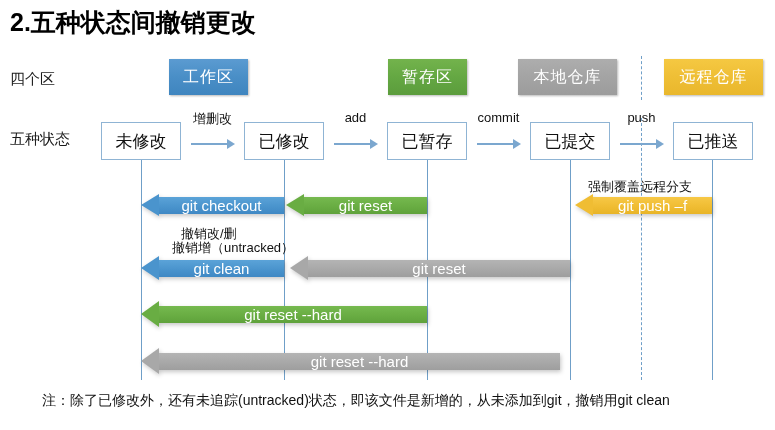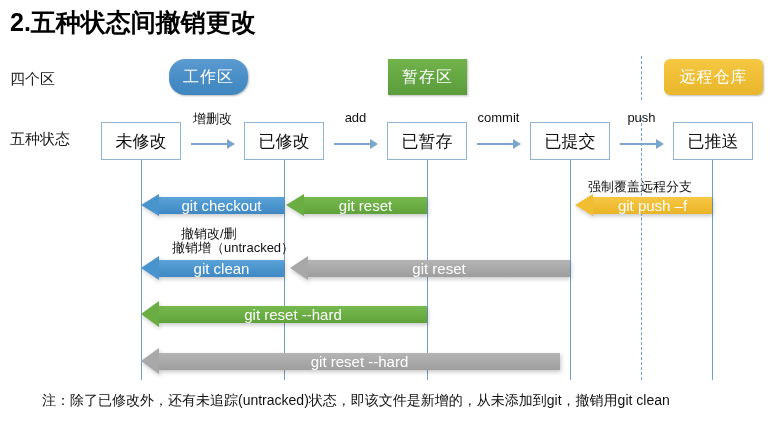--- a/index.html
+++ b/index.html
@@ -51,34 +51,32 @@
     text-align: center;
     color: #ffffff;
     font-size: 16px;
     letter-spacing: 1px;
     white-space: nowrap;
     box-shadow: 1px 1px 2px rgba(0,0,0,0.28);
   }
   #zone-work {
     left: 169px; top: 59px; width: 79px;
     background: linear-gradient(180deg,#5b9bd1 0%,#4a8fc7 48%,#3f85bf 100%);
-    border-radius: 16px;
   }
   #zone-stage {
     left: 388px; top: 59px; width: 79px;
     background: linear-gradient(180deg,#73b34c 0%,#65a843 48%,#5b9c3c 100%);
   }
   #zone-local {
     left: 518px; top: 59px; width: 99px;
     background: linear-gradient(180deg,#adadad 0%,#a4a4a4 48%,#9c9c9c 100%);
   }
   #zone-remote {
     left: 664px; top: 59px; width: 99px;
     background: linear-gradient(180deg,#f5c842 0%,#efbf36 48%,#e9b72c 100%);
-    border-radius: 6px;
   }
 
   
   .guide {
     width: 1px;
     background: #6f9fc8;
   }
   .guide-dashed {
     width: 0;
     border-left: 1px dashed #6f9fc8;
@@ -177,20 +175,21 @@
 
 <div id="canvas">
 
   <div class="abs" id="title">2.五种状态间撤销更改</div>
 
   <div class="abs row-label" id="label-zones">四个区</div>
   <div class="abs row-label" id="label-states">五种状态</div>
 
   <div class="abs zone-chip" id="zone-work">工作区</div>
   <div class="abs zone-chip" id="zone-stage">暂存区</div>
+  <div class="abs zone-chip" id="zone-local">本地仓库</div>
   <div class="abs zone-chip" id="zone-remote">远程仓库</div>
 
   <div class="abs guide guide-dashed" style="left:641px; top:56px; height:44px;"></div>
   <div class="abs guide guide-dashed" style="left:641px; top:118px; height:262px;"></div>
 
   <div class="abs guide" style="left:141px; top:160px; height:220px;"></div>
   <div class="abs guide" style="left:284px; top:160px; height:220px;"></div>
   <div class="abs guide" style="left:427px; top:160px; height:220px;"></div>
   <div class="abs guide" style="left:570px; top:160px; height:220px;"></div>
   <div class="abs guide" style="left:712px; top:160px; height:220px;"></div>

